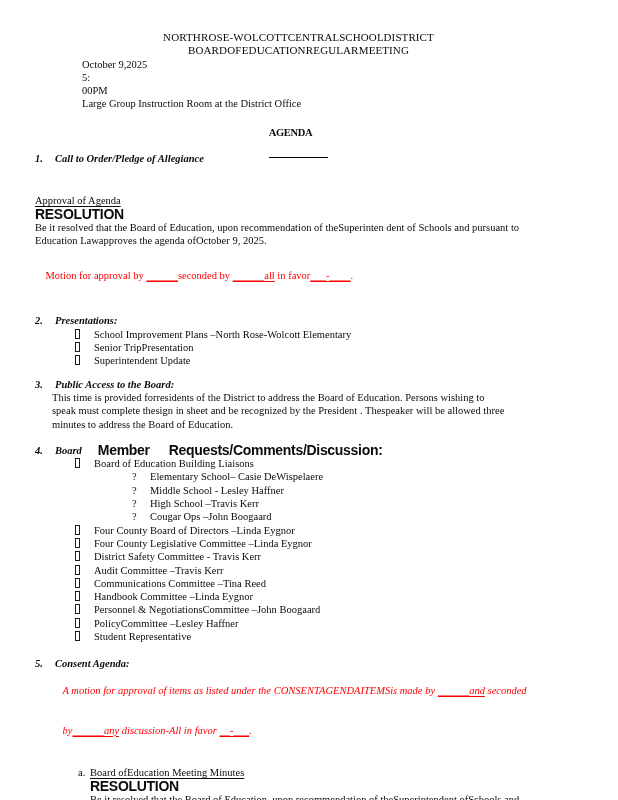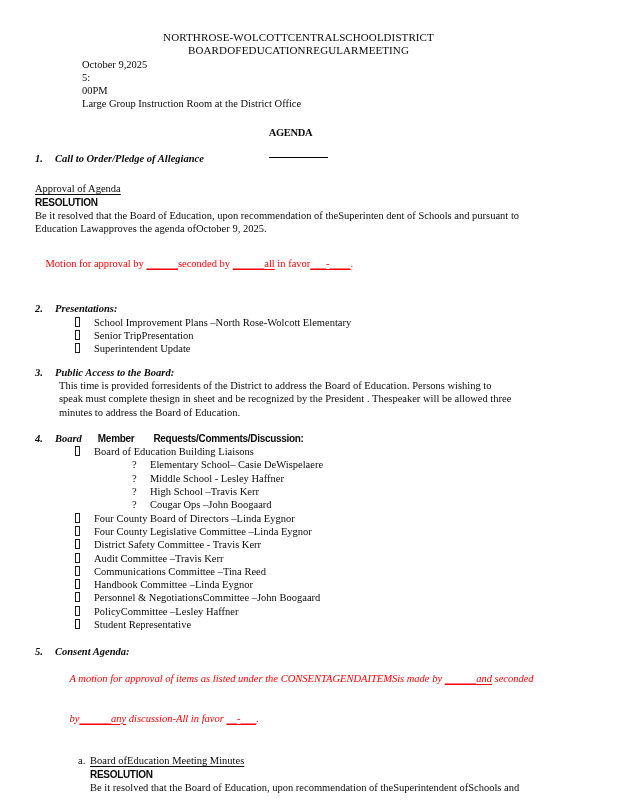--- a/index.html
+++ b/index.html
@@ -29,46 +29,46 @@
     font-weight: bold; letter-spacing: -0.3px; word-spacing: -2px;
     border-bottom: 1.4px solid #000; padding-right: 16px; padding-bottom: 19px;
   }
   
   .sec { display: flex; font-weight: bold; font-style: italic; }
   .sec .num { width: 20px; flex: none; font-style: italic; }
   
   .narrow {
     font-family: "Liberation Sans", "DejaVu Sans", sans-serif;
     font-weight: 700; font-style: normal;
-    font-size: 10px; letter-spacing: -0.3px;
+    font-size: 14px; letter-spacing: -0.3px;
   }
   .resolution { display: block; }
   .ul { text-decoration: underline; text-underline-offset: 1.5px; }
   .red { color: #ff0000; white-space: pre-wrap; }
   .red .ul { text-decoration: underline; }
   .italic { font-style: italic; }
   
   .bullet-line { display: flex; margin-left: 40px; }
   .bullet-box {
     flex: none; width: 5px; height: 10px;
     border: 1px solid #1c1c1c; margin: 1px 14px 0 0; display: inline-block;
   }
   .sub-line { display: flex; margin-left: 97px; }
   .sub-glyph { flex: none; width: 7px; margin-right: 11px; }
   
   .sub-item { margin-left: 43px; }
   .sub-item .hd { display: flex; }
   .sub-item .letter { width: 12px; flex: none; }
-  .indent { margin-left: 24px; }
+  .indent { margin-left: 17px; }
   .mt8  { margin-top: 8px; }
   .mt10 { margin-top: 10px; }
   .mt13 { margin-top: 13px; }
   .mt14 { margin-top: 14px; }
   .mt16 { margin-top: 16px; }
-  .mt17 { margin-top: 17px; }
+  .mt17 { margin-top: 29px; }
   .mt19 { margin-top: 19px; }
 </style>
 </head>
 <body>
 
 <div class="page">
 
   <div class="doc-title">NORTH ROSE-WOLCOTT CENTRAL SCHOOL DISTRICT</div>
   <div class="doc-title">BOARD OF EDUCATION REGULAR MEETING</div>
   <div class="date-row">

